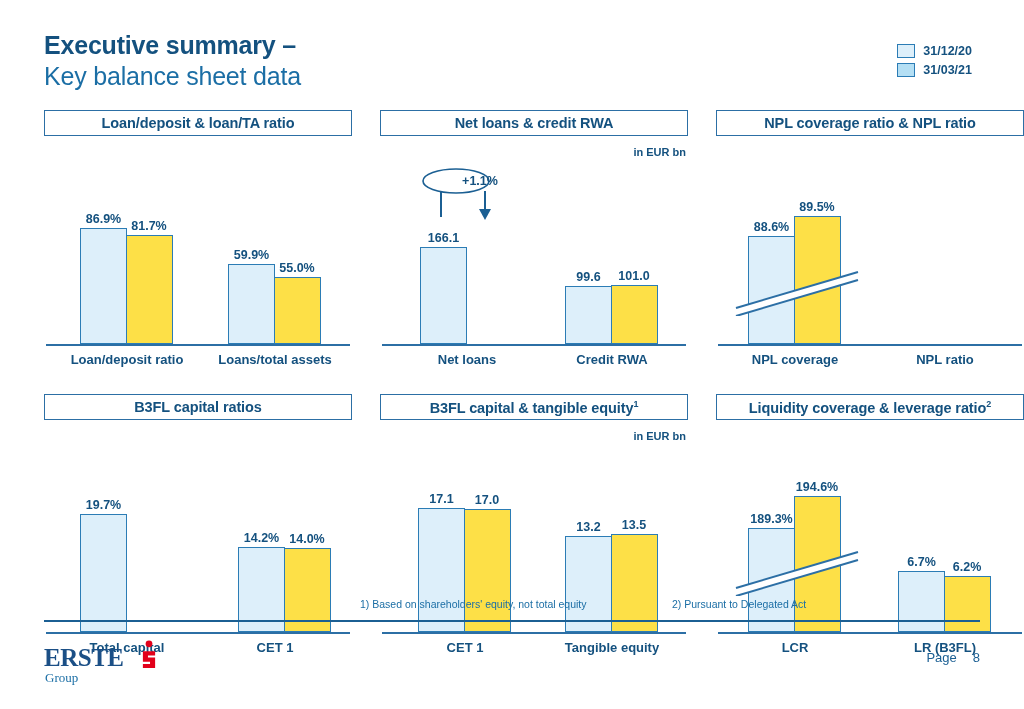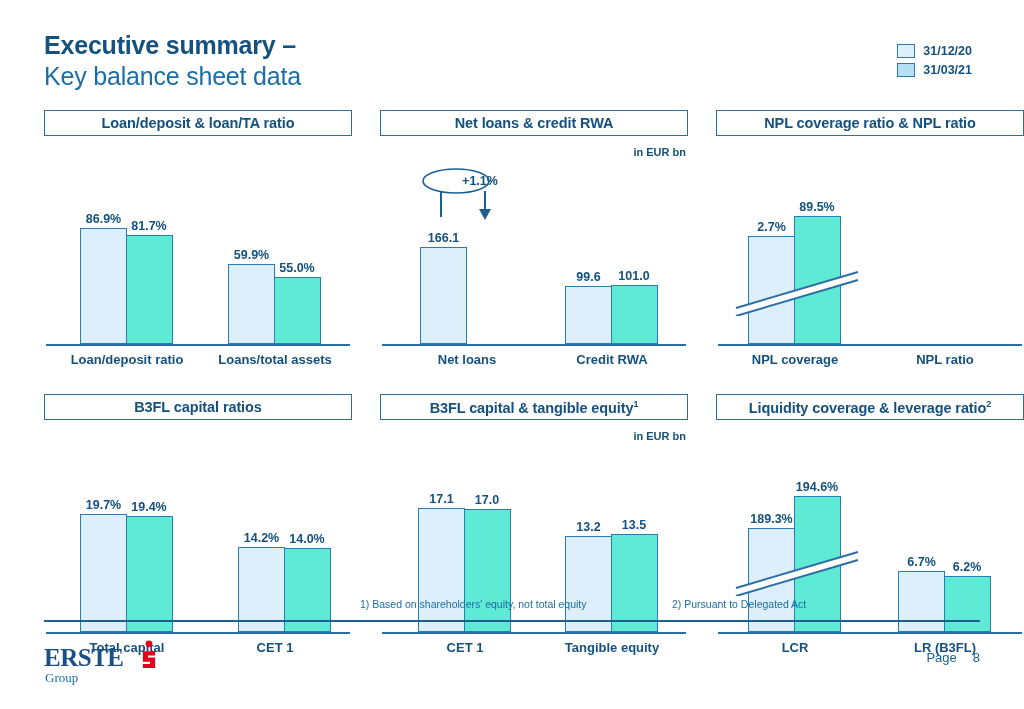--- a/index.html
+++ b/index.html
@@ -136,21 +136,21 @@
   }
 
   .bar {
     position: relative;
     border: 1.5px solid #2b7cb5;
     box-sizing: border-box;
     margin-left: -1.5px;
   }
   .bar:first-child { margin-left: 0; }
   .bar.s1 { background: #ddeffa; }
-  .bar.s2 { background: #5eead4; }
+  .bar.s2 { background: #fde047; }
 
   .bar-value {
     position: absolute;
     bottom: 100%;
     left: 50%;
     transform: translateX(-50%);
     margin-bottom: 3px;
     font-size: 12.5px;
     font-weight: bold;
     color: #14517f;
@@ -342,21 +342,21 @@
       </div>
     </div>
 
     <div class="panel">
       <div class="panel-header">
         <span>NPL coverage ratio &amp; NPL ratio</span>
       </div>
       <div class="chart">
         <div class="group" style="left:32px;">
           <div class="bar s1" style="width:47px;height:108px;">
-            <span class="bar-value">2.7%</span>
+            <span class="bar-value">88.6%</span>
           </div>
           <div class="bar s2" style="width:47px;height:128px;">
             <span class="bar-value">89.5%</span>
           </div>
         </div>
         <svg class="break-marker" style="left:18px;top:102px;" width="130" height="50" viewBox="0 0 130 50">
           <polygon points="2,42 124,6 124,14 2,50" fill="#ffffff"></polygon>
           <line x1="2" y1="42" x2="124" y2="6" stroke="#2c6fa5" stroke-width="2"></line>
           <line x1="2" y1="50" x2="124" y2="14" stroke="#2c6fa5" stroke-width="2"></line>
         </svg>
@@ -373,23 +373,20 @@
   <div class="panel-row" style="margin-top:22px;">
 
     <div class="panel">
       <div class="panel-header">
         <span>B3FL capital ratios</span>
       </div>
       <div class="chart tall">
         <div class="group" style="left:36px;">
           <div class="bar s1" style="width:47px;height:118px;">
             <span class="bar-value">19.7%</span>
-          </div>
-          <div class="bar s2" style="width:47px;height:116px;">
-            <span class="bar-value">19.4%</span>
           </div>
         </div>
         <div class="group" style="left:194px;">
           <div class="bar s1" style="width:47px;height:85px;">
             <span class="bar-value">14.2%</span>
           </div>
           <div class="bar s2" style="width:47px;height:84px;">
             <span class="bar-value">14.0%</span>
           </div>
         </div>

